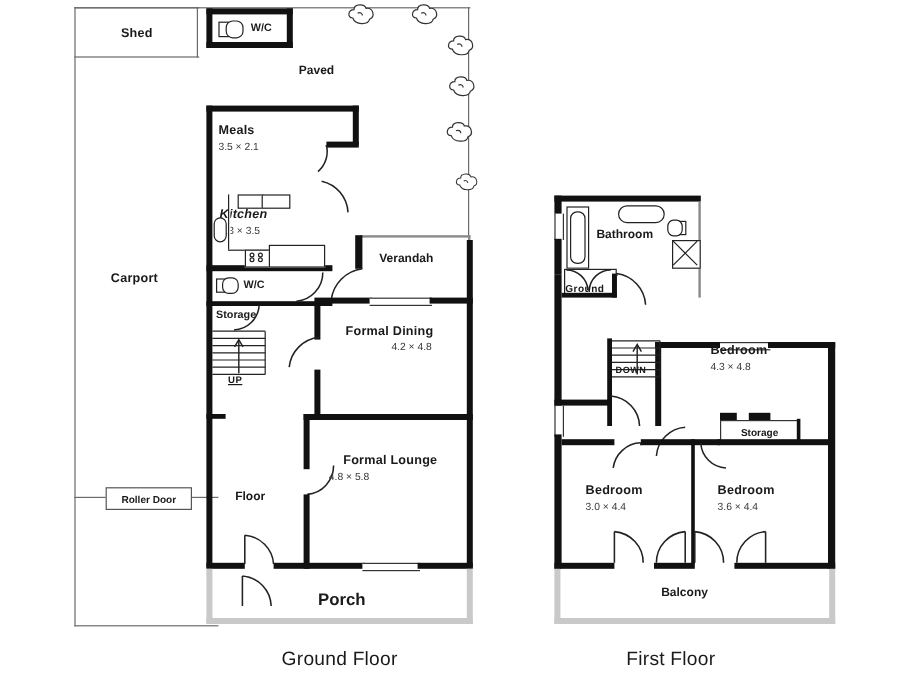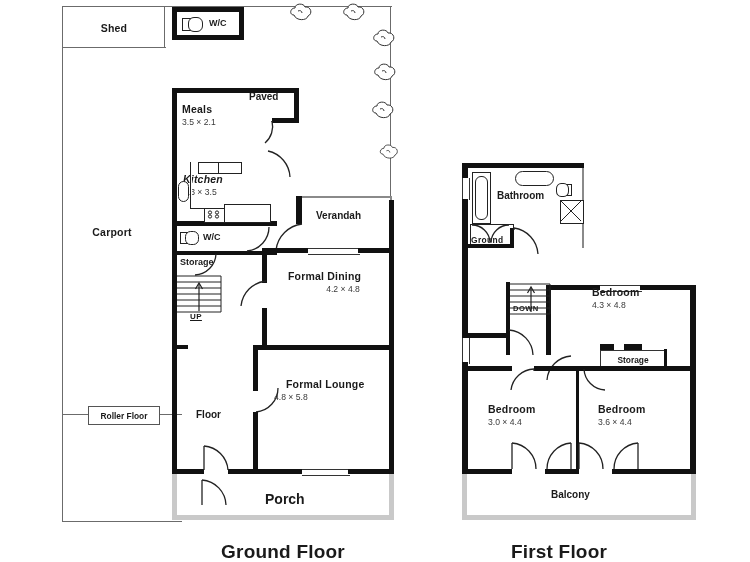--- a/index.html
+++ b/index.html
@@ -15,21 +15,21 @@
   .win{position:absolute;background:#ffffff;border-top:1px solid #333;border-bottom:1px solid #333;}
   .winv{position:absolute;background:#ffffff;border-left:1px solid #333;border-right:1px solid #333;}
   .fix{position:absolute;background:#ffffff;border:1.4px solid #222;}
   .fix-r{position:absolute;background:#ffffff;border:1.4px solid #222;border-radius:40%;}
   .fix-pill{position:absolute;background:#ffffff;border:1.6px solid #222;border-radius:9px;}
   .room{position:absolute;text-align:center;line-height:1.25;}
   .room .nm{font-size:10.5px;font-weight:700;letter-spacing:.2px;white-space:nowrap;}
   .room .dim{font-size:8.6px;font-weight:400;color:#3a3a3a;white-space:nowrap;margin-top:1px;}
   .small-lbl{position:absolute;font-size:9px;font-weight:700;white-space:nowrap;}
   .tiny-lbl{position:absolute;font-size:7px;font-weight:700;letter-spacing:.4px;white-space:nowrap;}
-  .floor-title{position:absolute;font-size:19px;font-weight:700;letter-spacing:.2px;white-space:nowrap;text-align:center;}
+  .floor-title{position:absolute;font-size:16px;font-weight:400;letter-spacing:.2px;white-space:nowrap;text-align:center;}
   .box-lbl{position:absolute;border:1px solid #555;background:#fff;display:flex;
            align-items:center;justify-content:center;font-size:8.4px;font-weight:700;white-space:nowrap;}
   svg{position:absolute;overflow:visible;}
   .door path{fill:none;stroke:#222;stroke-width:1.3;}
   .stair line{stroke:#222;stroke-width:1;}
   .arrow{stroke:#222;stroke-width:1.2;fill:none;}
   .bush path{fill:#ffffff;stroke:#333;stroke-width:1;}
 </style>
 </head>
 <body>
@@ -54,21 +54,21 @@
 
     <div class="wall" style="left:172px;top:7px;width:72px;height:5px;"></div>
     <div class="wall" style="left:172px;top:7px;width:5px;height:33px;"></div>
     <div class="wall" style="left:172px;top:35px;width:72px;height:5px;"></div>
     <div class="wall" style="left:239px;top:7px;width:5px;height:33px;"></div>
 
     <div class="fix" style="left:182px;top:18px;width:7px;height:11px;"></div>
     <div class="fix-r" style="left:188px;top:17px;width:13px;height:13px;"></div>
     <div class="small-lbl" style="left:209px;top:18px;">W/C</div>
 
-    <div class="small-lbl" style="left:249px;top:54px;font-size:10px;margin-top:37px;">Paved</div>
+    <div class="small-lbl" style="left:249px;top:54px;font-size:10px;">Paved</div>
 
     <svg class="bush" style="left:288px;top:2px;width:26px;height:22px;" viewBox="0 0 26 22">
       <path d="M6 13 C1 13 2 6 7 6 C7 1 16 1 17 5 C23 4 25 12 20 14 C19 19 8 19 6 13 Z"></path>
       <path d="M10 9 C12 8 14 9 14 11"></path>
     </svg>
     <svg class="bush" style="left:341px;top:2px;width:26px;height:22px;" viewBox="0 0 26 22">
       <path d="M6 13 C1 13 2 6 7 6 C7 1 16 1 17 5 C23 4 25 12 20 14 C19 19 8 19 6 13 Z"></path>
       <path d="M10 9 C12 8 14 9 14 11"></path>
     </svg>
     <svg class="bush" style="left:371px;top:28px;width:26px;height:22px;" viewBox="0 0 26 22">
@@ -150,21 +150,21 @@
     <svg style="left:193px;top:281px;width:12px;height:30px;" viewBox="0 0 12 30">
       <path class="arrow" d="M6 30 L6 3"></path>
       <path class="arrow" d="M2.5 8 L6 2 L9.5 8"></path>
     </svg>
     <div class="tiny-lbl" style="left:190px;top:312px;font-size:8px;text-decoration:underline;">UP</div>
 
     <div class="room" style="left:82px;top:226px;width:60px;">
       <div class="nm">Carport</div>
     </div>
     <div class="box-lbl" style="left:88px;top:406px;width:70px;height:17px;">
-      <span>Roller Floor</span>
+      <span>Roller Door</span>
     </div>
 
     <div class="thin2" style="left:300px;top:196px;width:92px;height:1.6px;"></div>
     <div class="thin2" style="left:390px;top:196px;width:1.6px;height:55px;"></div>
     <div class="wall" style="left:296px;top:196px;width:6px;height:28px;"></div>
     <div class="small-lbl" style="left:316px;top:210px;font-size:10px;">Verandah</div>
     <svg class="door" style="left:272px;top:224px;width:32px;height:32px;" viewBox="0 0 32 32">
       <path d="M30 0 A30 30 0 0 0 4 26"></path>
     </svg>
 

